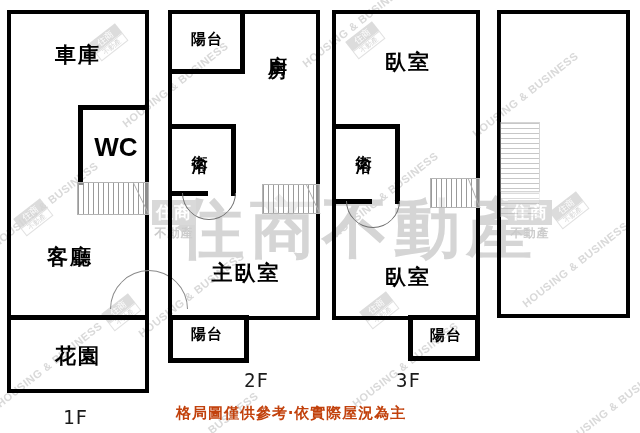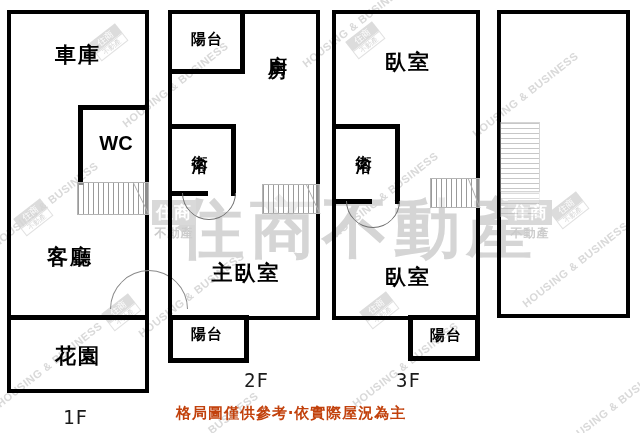--- a/index.html
+++ b/index.html
@@ -118,21 +118,21 @@
     z-index: 5;
     color: #000000;
     font-weight: 700;
     text-align: center;
     white-space: nowrap;
     font-family: "DejaVu Sans", "Liberation Sans", sans-serif;
   }
   .rl-big   { font-size: 21px; letter-spacing: 2px; }
   .rl-mid   { font-size: 17px; letter-spacing: 1px; }
   .rl-small { font-size: 15px; letter-spacing: 1px; }
-  .rl-wc    { font-size: 20px; font-weight: 600; letter-spacing: 0px;
+  .rl-wc    { font-size: 26px; font-weight: 600; letter-spacing: 0px;
               font-family: "Liberation Sans", sans-serif; }
   .rl-stack { line-height: 19px; }
 
   
   .stair {
     position: absolute;
     z-index: 5;
     box-sizing: border-box;
     border: 1px solid #b4b4b4;
     background-image: repeating-linear-gradient(

